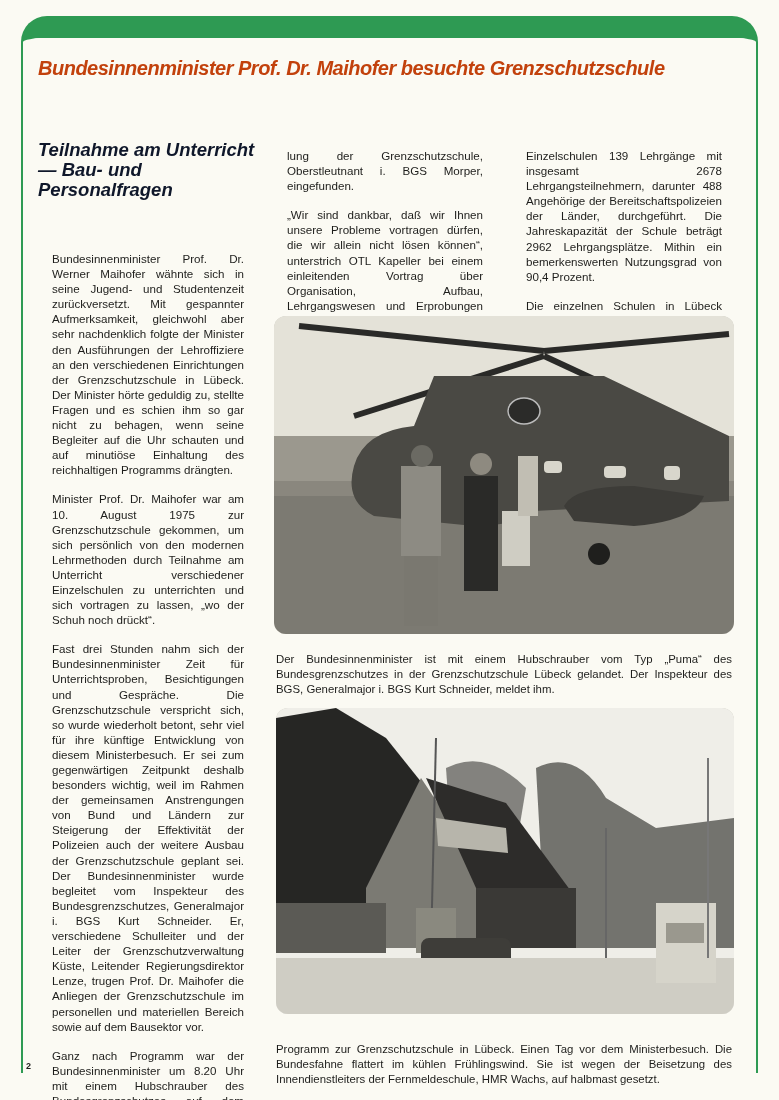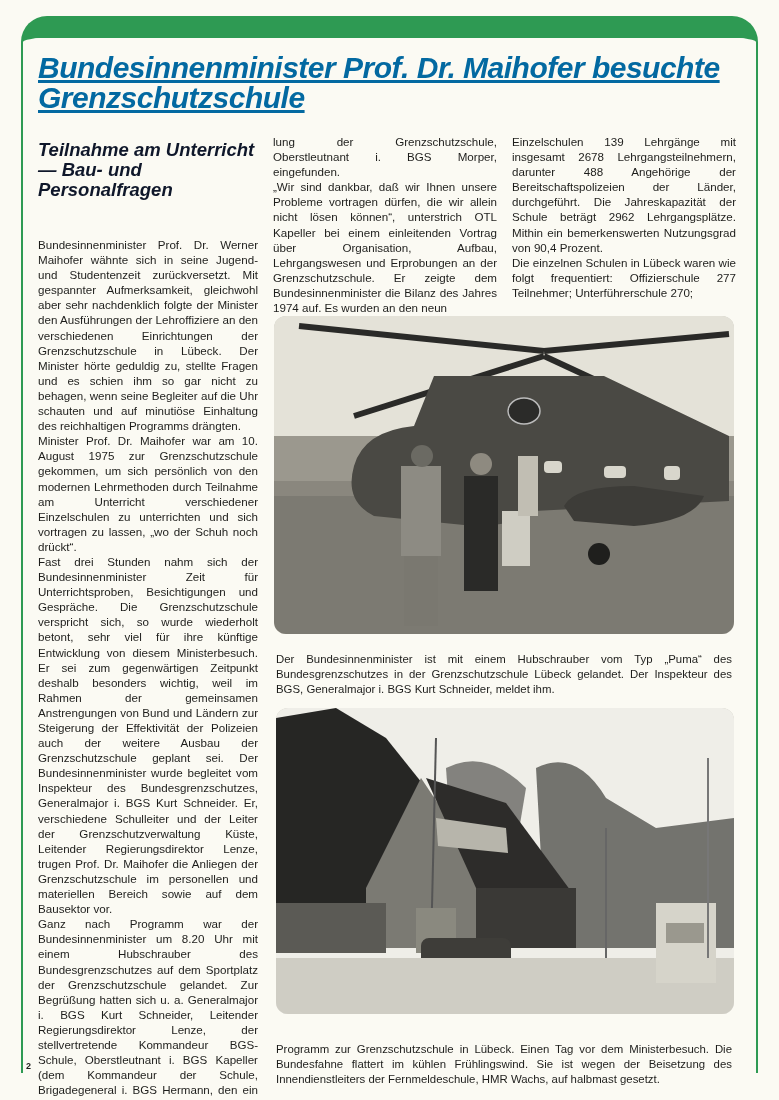--- a/index.html
+++ b/index.html
@@ -3,25 +3,25 @@
 <meta charset="utf-8">
 <style>
   html, body { margin:0; padding:0; }
   body { width:779px; height:1100px; background:#fbfaf3; position:relative; overflow:hidden;
          font-family:"Liberation Sans", sans-serif; color:#1d1d1b; }
   .frame { position:absolute; left:21px; top:16px; width:737px; height:1057px;
            border-left:2px solid #2e9a53; border-right:2px solid #2e9a53; border-top:22px solid #2e9a53;
            border-radius:26px 26px 0 0; box-sizing:border-box; }
   .frame-inner { position:absolute; left:23px; top:38px; width:733px; height:30px; background:#fbfaf3; border-radius:16px 16px 0 0; }
   .title { position:absolute; left:38px; top:53px; width:710px; font-weight:bold; font-style:italic;
-           font-size:30px; line-height:30px; letter-spacing:-0.5px; margin:0; color:#0369a1;text-decoration:underline; }
+           font-size:20px; line-height:30px; letter-spacing:-0.5px; margin:0; color:#c2410c; }
   .subtitle { position:absolute; left:38px; top:140px; width:225px; font-weight:bold; font-style:italic;
               font-size:18.5px; line-height:20px; margin:0; color:#0f172a; }
   .col { position:absolute; font-size:11.6px; line-height:15.1px; text-align:justify; }
-  .col p { margin:0; }
+  .col p { margin:14px; }
   .col1 { left:38px; top:237px; width:220px; }
   .col2 { left:273px; top:134px; width:224px; }
   .col3 { left:512px; top:134px; width:224px; }
   .pagenum { position:absolute; left:26px; top:1061px; font-size:9px; font-weight:bold; }
   .photo { position:absolute; border-radius:12px; overflow:hidden; background:#c9c7bd; }
   .photo1 { left:274px; top:316px; width:460px; height:318px; }
   .photo2 { left:276px; top:708px; width:458px; height:306px; }
   .caption { position:absolute; font-size:11.4px; line-height:15px; text-align:justify; }
   .cap1 { left:276px; top:641px; width:456px; }
   .cap2 { left:276px; top:1031px; width:456px; }

